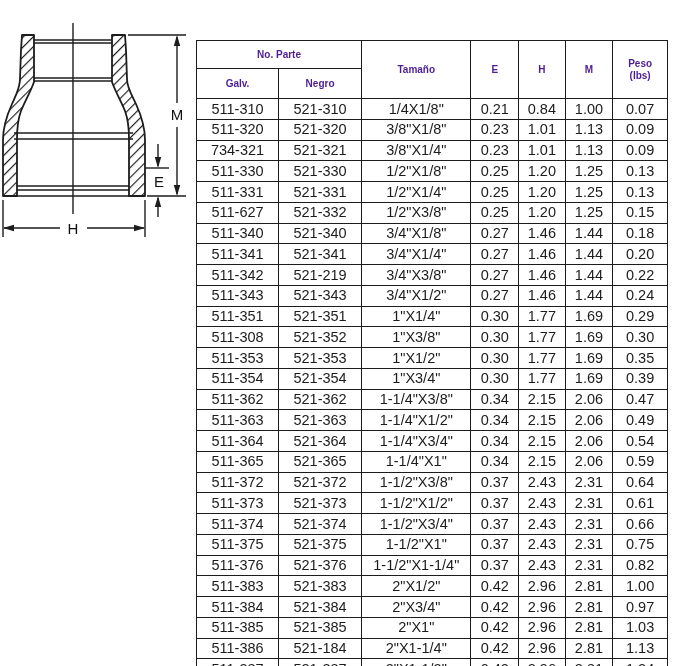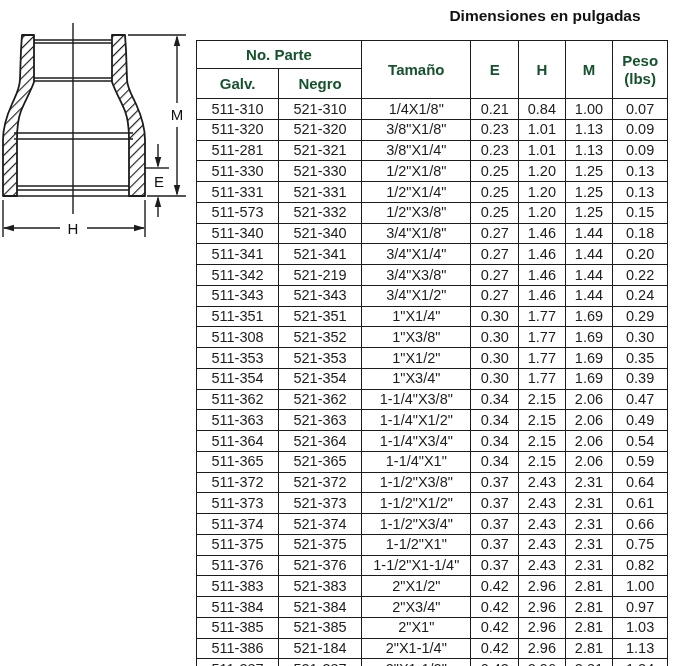--- a/index.html
+++ b/index.html
@@ -34,23 +34,23 @@
   table.dims th, table.dims td {
     border: 1.5px solid #1c1c1c;
     text-align: center;
     vertical-align: middle;
     padding: 0;
     background: #fff;
     overflow: hidden;
     white-space: nowrap;
   }
   table.dims th {
-    font-size: 15px;
+    font-size: 10px;
     font-weight: bold;
-    color: #14532d;
+    color: #4c1d95;
   }
   tr.hrow1 th { height: 27px; }
   tr.hrow2 th { height: 29px; }
   table.dims td {
     height: 19.75px;
     font-size: 14.5px;
     font-weight: normal;
     line-height: 1;
   }
   .peso-head { line-height: 1.15; }
@@ -66,21 +66,20 @@
     font-family: "Liberation Sans", sans-serif;
     font-size: 15px;
     fill: #111;
   }
 </style>
 </head>
 <body>
 
 <div class="page">
 
-  <div class="title">Dimensiones en pulgadas</div>
 
   <svg class="diagram" width="195" height="245" viewBox="0 0 195 245">
     <defs>
       <pattern id="hatch" patternUnits="userSpaceOnUse" width="7" height="7" patternTransform="rotate(45)">
         <rect width="7" height="7" fill="#ffffff"></rect>
         <line x1="0" y1="0" x2="0" y2="7" stroke="#1c1c1c" stroke-width="2.3"></line>
       </pattern>
     </defs>
 
     <line x1="73" y1="23" x2="73" y2="214" stroke="#1c1c1c" stroke-width="1.4"></line>
@@ -173,21 +172,21 @@
         <tr>
           <td>511-320</td>
           <td>521-320</td>
           <td>3/8"X1/8"</td>
           <td>0.23</td>
           <td>1.01</td>
           <td class="hide-bottom">1.13</td>
           <td>0.09</td>
         </tr>
         <tr>
-          <td>511-281</td>
+          <td>734-321</td>
           <td>521-321</td>
           <td>3/8"X1/4"</td>
           <td>0.23</td>
           <td>1.01</td>
           <td>1.13</td>
           <td>0.09</td>
         </tr>
         <tr>
           <td>511-330</td>
           <td>521-330</td>
@@ -200,21 +199,21 @@
         <tr>
           <td>511-331</td>
           <td>521-331</td>
           <td>1/2"X1/4"</td>
           <td>0.25</td>
           <td>1.20</td>
           <td>1.25</td>
           <td>0.13</td>
         </tr>
         <tr>
-          <td>511-573</td>
+          <td>511-627</td>
           <td>521-332</td>
           <td>1/2"X3/8"</td>
           <td>0.25</td>
           <td>1.20</td>
           <td>1.25</td>
           <td>0.15</td>
         </tr>
         <tr>
           <td>511-340</td>
           <td>521-340</td>

